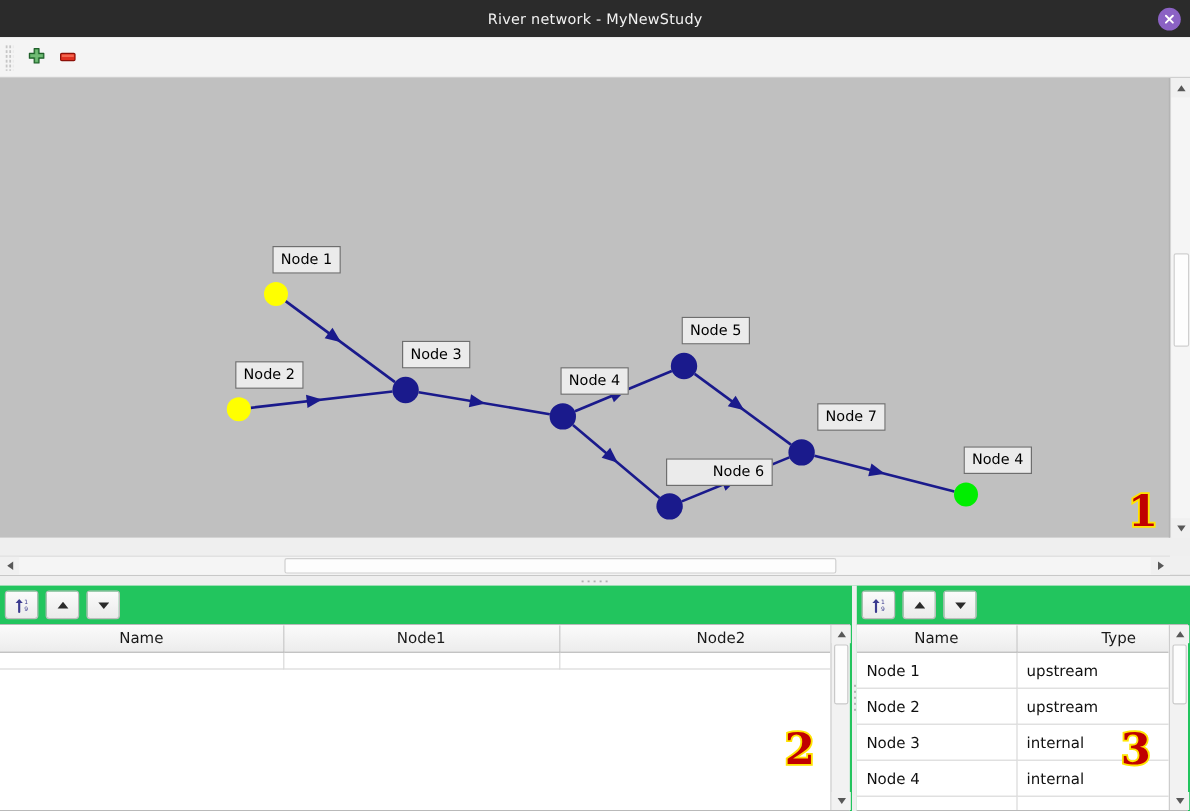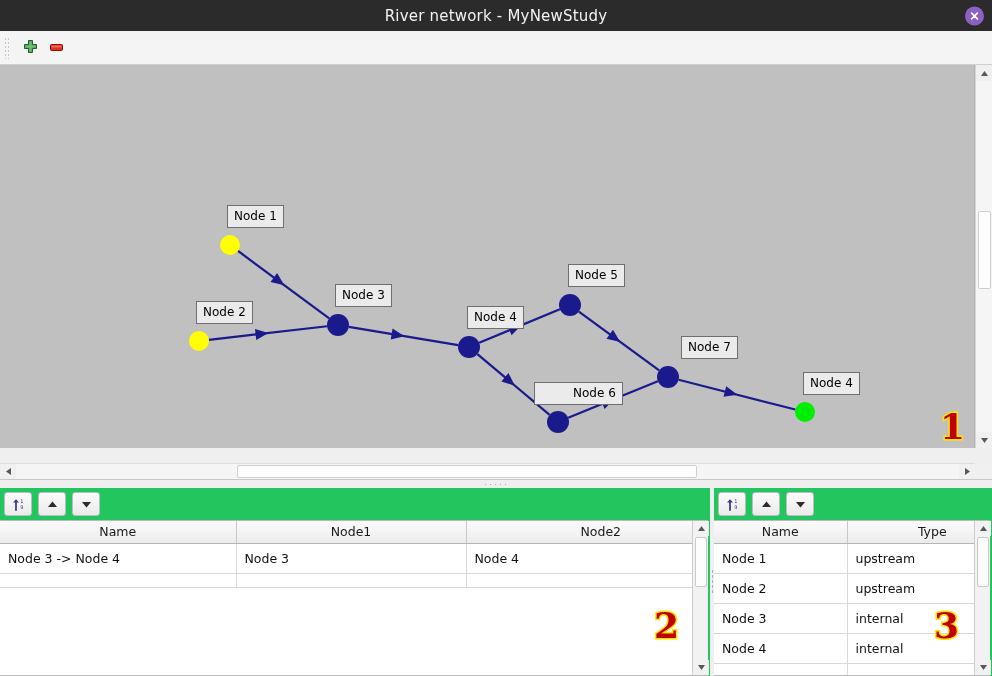--- a/index.html
+++ b/index.html
@@ -20,21 +20,21 @@
   
   .titlebar {
     height: 31px; flex: 0 0 31px;
     background: #2b2b2b;
     color: #ffffff;
     display: flex; align-items: center; justify-content: center;
     position: relative;
     font-size: 12.5px;
     letter-spacing: .2px;
   }
-  .titlebar .title { font-size: 15px; color:#f2f2f2; }
+  .titlebar .title { font-size: 12px; color:#f2f2f2; }
   .close-btn {
     position: absolute; right: 8px; top: 50%; transform: translateY(-50%);
     width: 19px; height: 19px; border-radius: 50%;
     background: #8b62c4;
     display: flex; align-items: center; justify-content: center;
     cursor: pointer;
   }
   .close-btn svg { display:block; }
 
   
@@ -321,21 +321,21 @@
           <circle cx="558" cy="357" r="11" fill="#1a1a8c"></circle>
           <circle cx="668" cy="312" r="11" fill="#1a1a8c"></circle>
           <circle cx="805" cy="347" r="10" fill="#00ee00"></circle>
         </svg>
       <div id="graph-labels">
           <div class="node-label" style="left: 227px; top: 140px;">Node 1</div>
           <div class="node-label" style="left: 196px; top: 236px;">Node 2</div>
           <div class="node-label" style="left: 335px; top: 219px;">Node 3</div>
           <div class="node-label" style="left: 467px; top: 241px;">Node 4</div>
           <div class="node-label" style="left: 568px; top: 199px;">Node 5</div>
-          <div class="node-label" style="left: 534px; top: 317px; padding-left: 38px;">Node 6</div>
+          <div class="node-label" style="left: 555px; top: 317px; padding-left: 38px;">Node 6</div>
           <div class="node-label" style="left: 681px; top: 271px;">Node 7</div>
           <div class="node-label" style="left: 803px; top: 307px;">Node 4</div>
         </div>
     </div>
     <div class="vscroll">
       <div class="vtrack-t"></div>
       <div class="sb-arrow top">
         <svg width="9" height="7" viewBox="0 0 9 7">
             <path d="M4.5 1 L8 6 L1 6 Z" fill="#585858"></path>
           </svg>
@@ -402,25 +402,20 @@
                 <col>
               </colgroup>
             <thead>
                 <tr id="links-head">
                   <th>Name</th>
                   <th>Node1</th>
                   <th>Node2</th>
                 </tr>
               </thead>
             <tbody id="links-body">
-                <tr>
-                  <td>Node 3 -&gt; Node 4</td>
-                  <td>Node 3</td>
-                  <td>Node 4</td>
-                </tr>
                 <tr class="filler">
                   <td></td>
                   <td></td>
                   <td></td>
                 </tr>
               </tbody>
           </table>
         </div>
         <div class="tbl-vscroll">
           <div class="tsb-arrow top">

